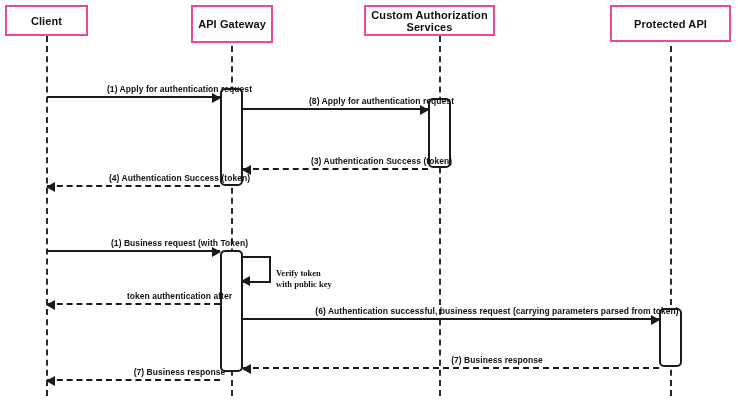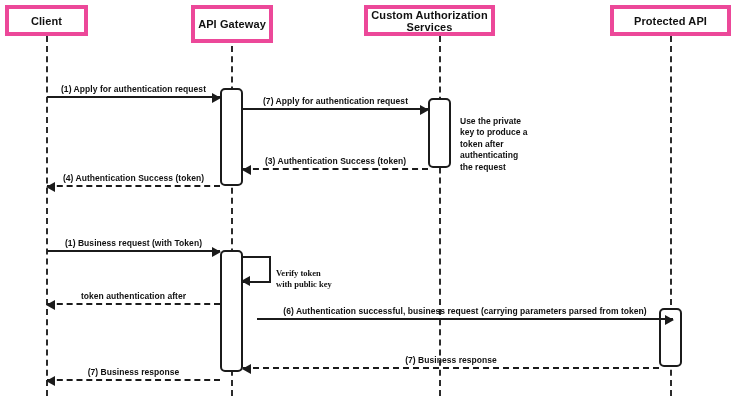--- a/index.html
+++ b/index.html
@@ -15,21 +15,21 @@
     position: relative;
     width: 738px;
     height: 401px;
     background: #ffffff;
     overflow: hidden;
   }
   
   .participant {
     position: absolute;
     box-sizing: border-box;
-    border: 4px solid #ec4899;
+    border: 2px solid #ec4899;
     background: #ffffff;
     display: flex;
     align-items: center;
     justify-content: center;
     text-align: center;
     font-size: 11px;
     font-weight: bold;
     color: #111111;
     line-height: 12px;
     letter-spacing: 0.1px;
@@ -82,20 +82,21 @@
   .msg-label {
     position: absolute;
     bottom: 4px;
     width: 100%;
     text-align: center;
     font-size: 8.5px;
     font-weight: bold;
     color: #111111;
     white-space: nowrap;
     letter-spacing: 0.05px;
+    margin-left: 46px;
   }
   
   .selfcall {
     position: absolute;
     box-sizing: border-box;
     border: 2px solid #1b1b1b;
     border-left: none;
     z-index: 5;
   }
   .selfcall .arrowhead.left { left: -2px; bottom: -5px; top: auto; }
@@ -121,21 +122,21 @@
 
   <div class="participant" style="left:191px; top:5px; width:82px; height:38px;">
     <span>API Gateway</span>
   </div>
 
   <div class="participant" style="left:364px; top:5px; width:131px; height:31px; white-space:pre-line;">
     <span>Custom Authorization
 Services</span>
   </div>
 
-  <div class="participant" style="left:610px; top:5px; width:121px; height:31px;">
+  <div class="participant" style="left:610px; top:5px; width:121px; height:37px;">
     <span>Protected API</span>
   </div>
 
   <div class="lifeline" style="left:46px; top:36px; height:360px;"></div>
   <div class="lifeline" style="left:231px; top:36px; height:360px;"></div>
   <div class="lifeline" style="left:439px; top:36px; height:360px;"></div>
   <div class="lifeline" style="left:670px; top:36px; height:360px;"></div>
 
   <div class="activation" style="left:220px; top:88px; width:23px; height:98px;"></div>
 
@@ -145,30 +146,23 @@
 
   <div class="activation" style="left:659px; top:308px; width:23px; height:59px;"></div>
 
   <div class="msg solid" style="left:47px; top:96px; width:173px;">
     <span class="arrowhead right"></span>
     <span class="msg-label">(1) Apply for authentication request</span>
   </div>
 
   <div class="msg solid" style="left:243px; top:108px; width:185px;">
     <span class="arrowhead right"></span>
-    <span class="msg-label">(7) Apply for authentication request</span>
-  </div>
-
-  <div class="note" style="left:460px; top:104px; width:100px;">
-    <span>Use the private
-key to produce a
-token after
-authenticating
-the request</span>
-  </div>
+    <span class="msg-label">(8) Apply for authentication request</span>
+  </div>
+
 
   <div class="msg dashed" style="left:243px; top:168px; width:185px;">
     <span class="arrowhead left"></span>
     <span class="msg-label">(3) Authentication Success (token)</span>
   </div>
 
   <div class="msg dashed" style="left:47px; top:185px; width:173px;">
     <span class="arrowhead left"></span>
     <span class="msg-label">(4) Authentication Success (token)</span>
   </div>
@@ -184,21 +178,21 @@
   <div class="note" style="left:276px; top:256px; width:95px;font-family:Liberation Serif, serif;">
     <span>Verify token
 with public key</span>
   </div>
 
   <div class="msg dashed" style="left:47px; top:303px; width:173px;">
     <span class="arrowhead left"></span>
     <span class="msg-label">token authentication after</span>
   </div>
 
-  <div class="msg solid" style="left:257px; top:318px; width:416px;">
+  <div class="msg solid" style="left:243px; top:318px; width:416px;">
     <span class="arrowhead right"></span>
     <span class="msg-label">(6) Authentication successful, business request (carrying parameters parsed from token)</span>
   </div>
 
   <div class="msg dashed" style="left:243px; top:367px; width:416px;">
     <span class="arrowhead left"></span>
     <span class="msg-label">(7) Business response</span>
   </div>
 
   <div class="msg dashed" style="left:47px; top:379px; width:173px;">

